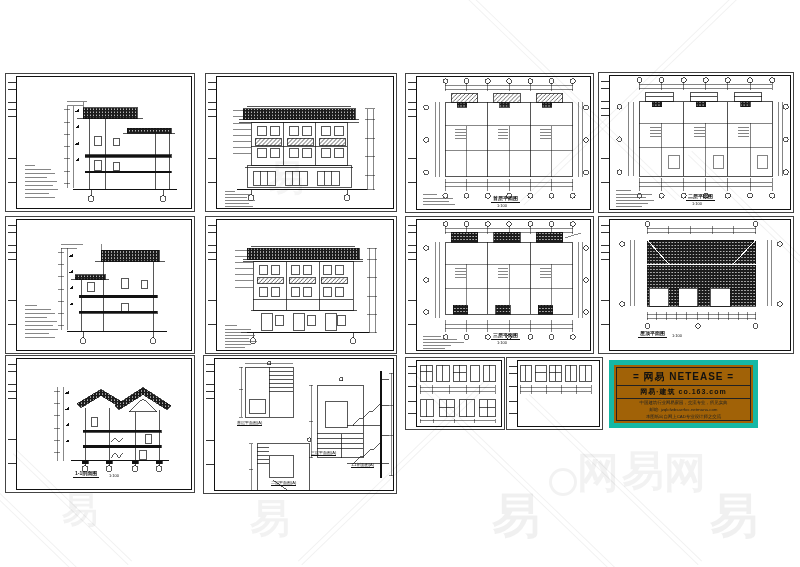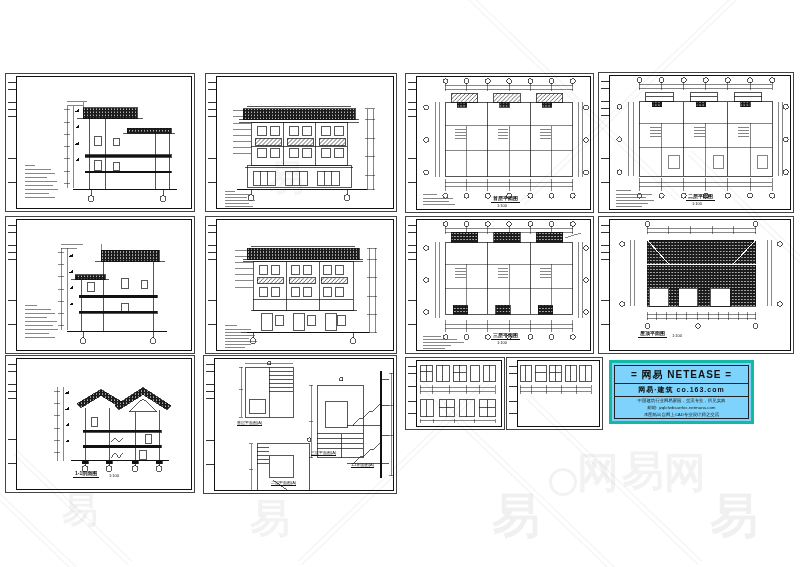--- a/index.html
+++ b/index.html
@@ -23,21 +23,21 @@
   .f5 *{stroke-width:.5;}
 
   
   .dtitle{position:absolute;font-size:5px;font-weight:bold;white-space:nowrap;
           border-bottom:1px solid #111;padding:0 2px 1px 2px;line-height:1;}
   .dscale{position:absolute;font-size:4px;white-space:nowrap;line-height:1;}
   .stitle{position:absolute;font-size:4px;white-space:nowrap;border-bottom:.5px solid #111;line-height:1;}
 
   
   #title-block{position:absolute;left:609px;top:360px;width:139px;height:58px;
-               border:3px solid #14b8a6;background:#7dd3fc;z-index:1;}
+               border:5px solid #14b8a6;background:#a16207;z-index:1;}
   .tb-inner{position:absolute;inset:2px;border:1px solid #222;display:flex;flex-direction:column;}
   .tb-brand{flex:0 0 17px;display:flex;align-items:center;justify-content:center;
             font-size:10px;font-weight:bold;letter-spacing:1px;border-bottom:1px solid #222;}
   .tb-site{flex:0 0 12px;display:flex;align-items:center;justify-content:center;
            font-size:7px;font-weight:bold;letter-spacing:1px;border-bottom:1px solid #222;}
   .tb-small{flex:0 0 7px;display:flex;align-items:center;justify-content:center;
             font-size:4.4px;color:#222;white-space:nowrap;}
 
   
   #watermark{position:absolute;inset:0;z-index:5;pointer-events:none;}

